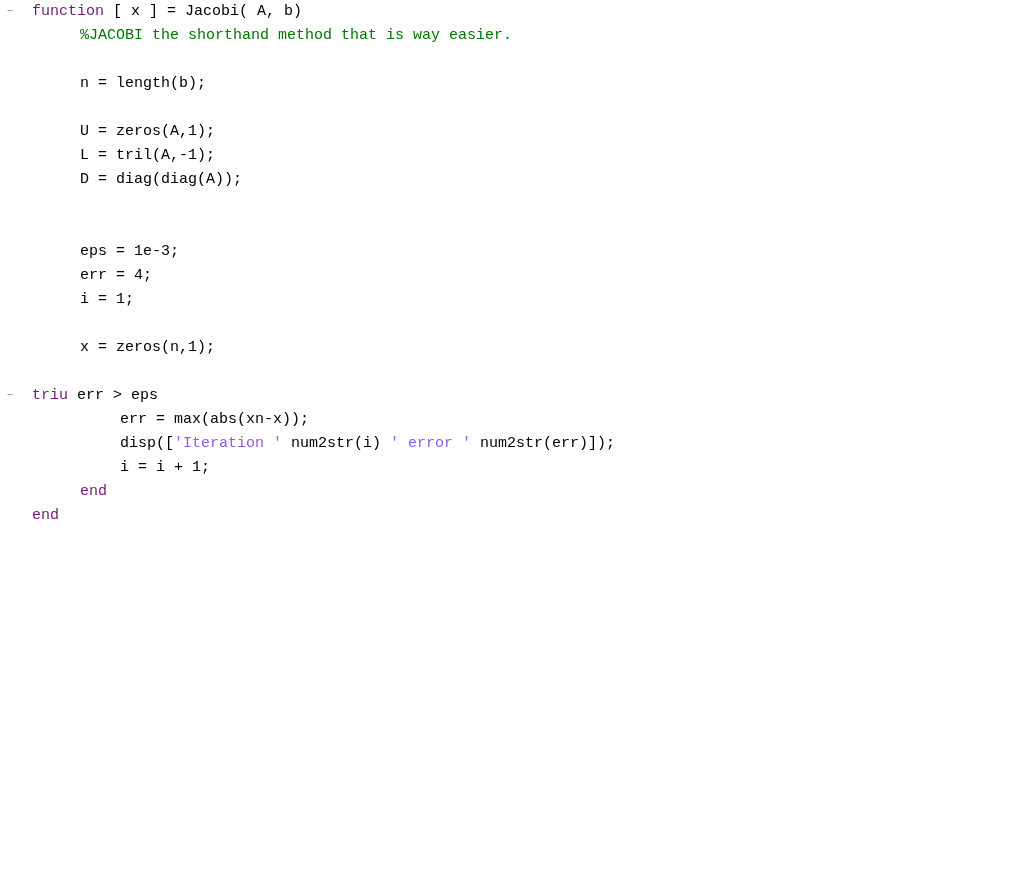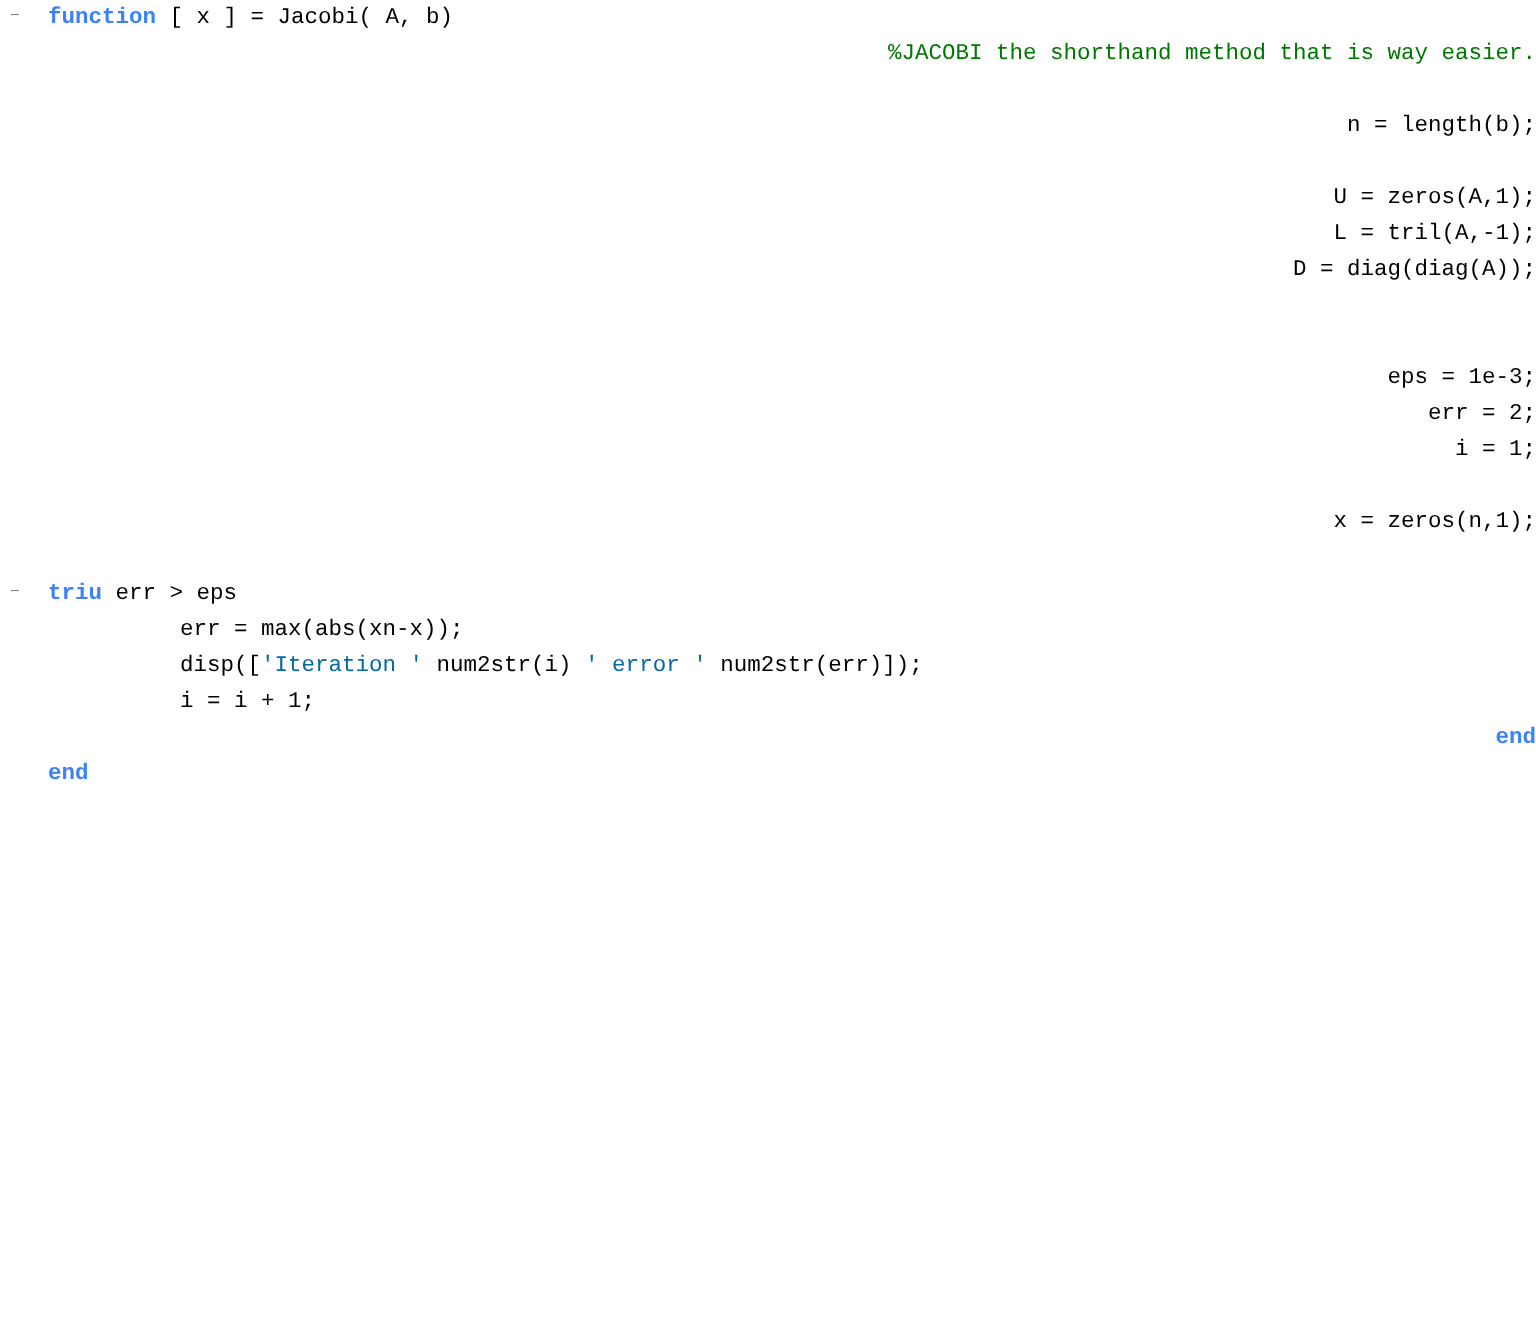--- a/index.html
+++ b/index.html
@@ -49,36 +49,35 @@
       min-width: 20px;
     }
 
     .line-content {
       padding-left: 12px;
       white-space: pre;
       flex: 1;
     }
 
     .kw-blue {
-      color: #3b82f6;
-      font-weight: bold;
+      color: #701a75;
+      font-weight: normal;
     }
 
     .comment {
       color: #007700;
     }
 
     .string {
-      color: #0369a1;
+      color: #8b5cf6;
       margin-top: 39px;
     }
 
     .indent1 {
       padding-left: 60px;
-      text-align: right;
     }
 
     .indent2 {
       padding-left: 100px;
     }
 
     .empty-line {
       height: 24px;
     }
   </style>
@@ -126,21 +125,21 @@
 
   <div class="empty-line"></div>
 
   <div class="line">
     <span class="fold-marker-empty"></span>
     <span class="line-content indent1">eps = 1e-3;</span>
   </div>
 
   <div class="line">
     <span class="fold-marker-empty"></span>
-    <span class="line-content indent1">err = 2;</span>
+    <span class="line-content indent1">err = 4;</span>
   </div>
 
   <div class="line">
     <span class="fold-marker-empty"></span>
     <span class="line-content indent1">i = 1;</span>
   </div>
 
   <div class="empty-line"></div>
 
   <div class="line">

